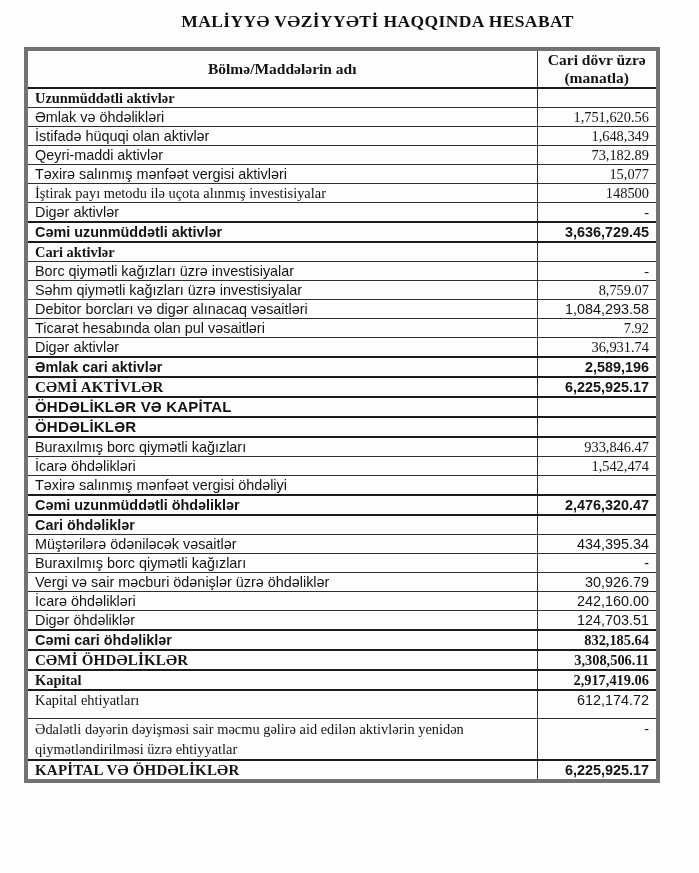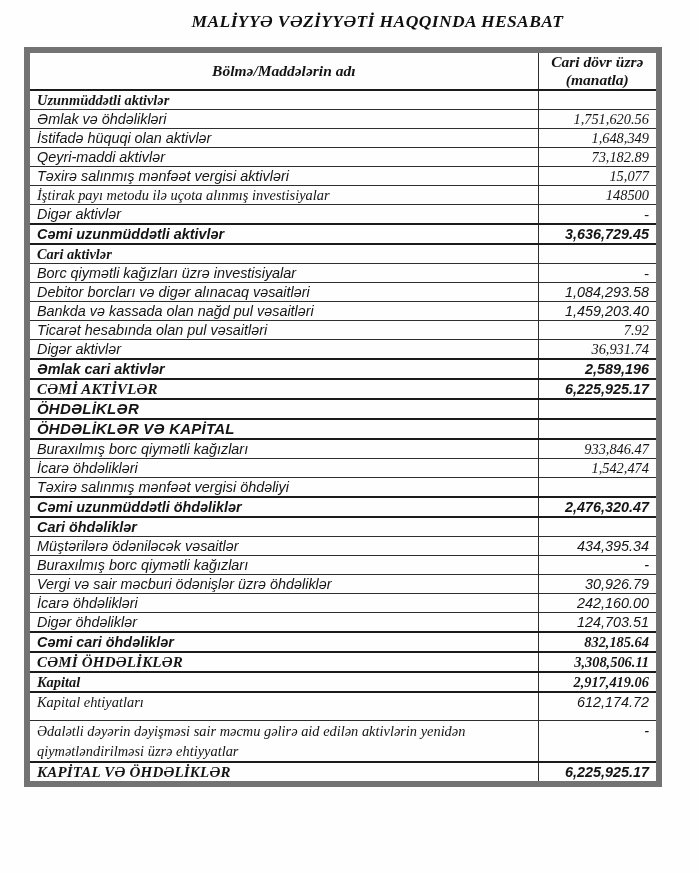--- a/index.html
+++ b/index.html
@@ -7,21 +7,20 @@
     padding: 0;
     background: #ffffff;
   }
   .page {
     position: relative;
     width: 699px;
     height: 873px;
     background: #fefefe;
     color: #141414;
     overflow: hidden;
-    font-style: italic;
   }
   .doc-title {
     position: absolute;
     top: 11px;
     left: 0;
     width: 100%;
     text-align: center;
     transform: translateX(28px);
     font-family: "Liberation Serif", "DejaVu Serif", serif;
     font-weight: 700;
@@ -29,21 +28,21 @@
     letter-spacing: 0.4px;
     color: #101010;
   }
   table.fin {
     position: absolute;
     left: 24px;
     top: 47px;
     width: 632px;
     border-collapse: collapse;
     table-layout: fixed;
-    border: 6px solid #737373;
+    border: 4px solid #737373;
     padding-left: 28px;
   }
   col.c1 { width: 511px; }
   col.c2 { width: 121px; }
   th, td {
     border: 1px solid #2e2e2e;
     padding: 0 7px;
     overflow: hidden;
   }
   thead th {
@@ -144,49 +143,49 @@
         </tr>
         <tr class="k-section sz-normal">
           <td class="lbl f-serif">Cari aktivlər</td>
           <td class="val f-serif"></td>
         </tr>
         <tr class="k-item sz-normal">
           <td class="lbl f-sans">Borc qiymətli kağızları üzrə investisiyalar</td>
           <td class="val f-serif">-</td>
         </tr>
         <tr class="k-item sz-normal">
+          <td class="lbl f-sans">Səhm qiymətli kağızları üzrə investisiyalar</td>
+          <td class="val f-serif">8,759.07</td>
+        </tr>
+        <tr class="k-item sz-normal">
           <td class="lbl f-sans">Debitor borcları və digər alınacaq vəsaitləri</td>
           <td class="val f-sans">1,084,293.58</td>
-        </tr>
-        <tr class="k-item sz-normal">
-          <td class="lbl f-sans">Bankda və kassada olan nağd pul vəsaitləri</td>
-          <td class="val f-sans">1,459,203.40</td>
         </tr>
         <tr class="k-item sz-normal">
           <td class="lbl f-sans">Ticarət hesabında olan pul vəsaitləri</td>
           <td class="val f-serif">7.92</td>
         </tr>
         <tr class="k-item sz-normal">
           <td class="lbl f-sans">Digər aktivlər</td>
           <td class="val f-serif">36,931.74</td>
         </tr>
         <tr class="k-total sz-normal">
           <td class="lbl f-sans">Əmlak cari aktivlər</td>
           <td class="val f-sans">2,589,196</td>
         </tr>
         <tr class="k-grand sz-normal">
           <td class="lbl f-serif">CƏMİ AKTİVLƏR</td>
           <td class="val f-sans">6,225,925.17</td>
         </tr>
         <tr class="k-section-caps sz-normal">
+          <td class="lbl f-sans">ÖHDƏLİKLƏR VƏ KAPİTAL</td>
+          <td class="val f-sans"></td>
+        </tr>
+        <tr class="k-section-caps sz-normal">
           <td class="lbl f-sans">ÖHDƏLİKLƏR</td>
-          <td class="val f-sans"></td>
-        </tr>
-        <tr class="k-section-caps sz-normal">
-          <td class="lbl f-sans">ÖHDƏLİKLƏR VƏ KAPİTAL</td>
           <td class="val f-sans"></td>
         </tr>
         <tr class="k-item sz-normal">
           <td class="lbl f-sans">Buraxılmış borc qiymətli kağızları</td>
           <td class="val f-serif">933,846.47</td>
         </tr>
         <tr class="k-item sz-normal">
           <td class="lbl f-sans">İcarə öhdəlikləri</td>
           <td class="val f-serif">1,542,474</td>
         </tr>

